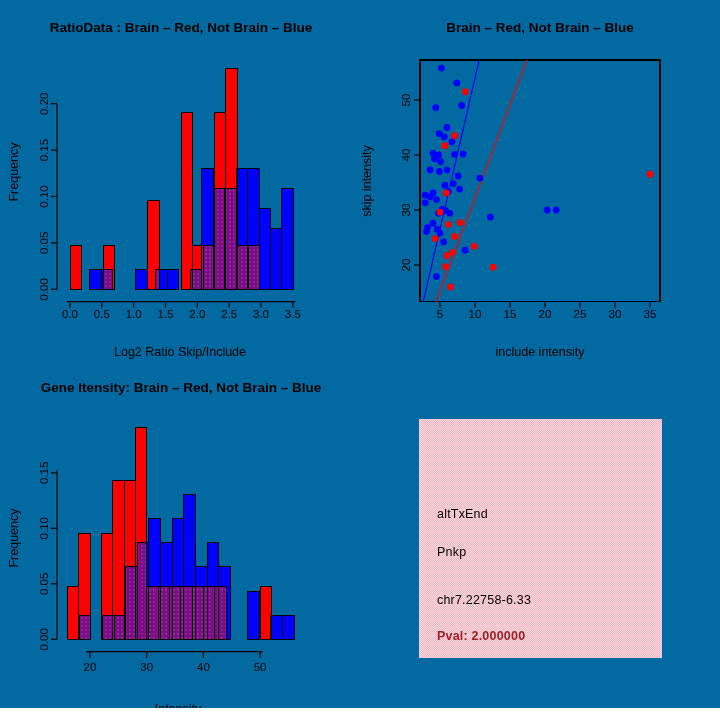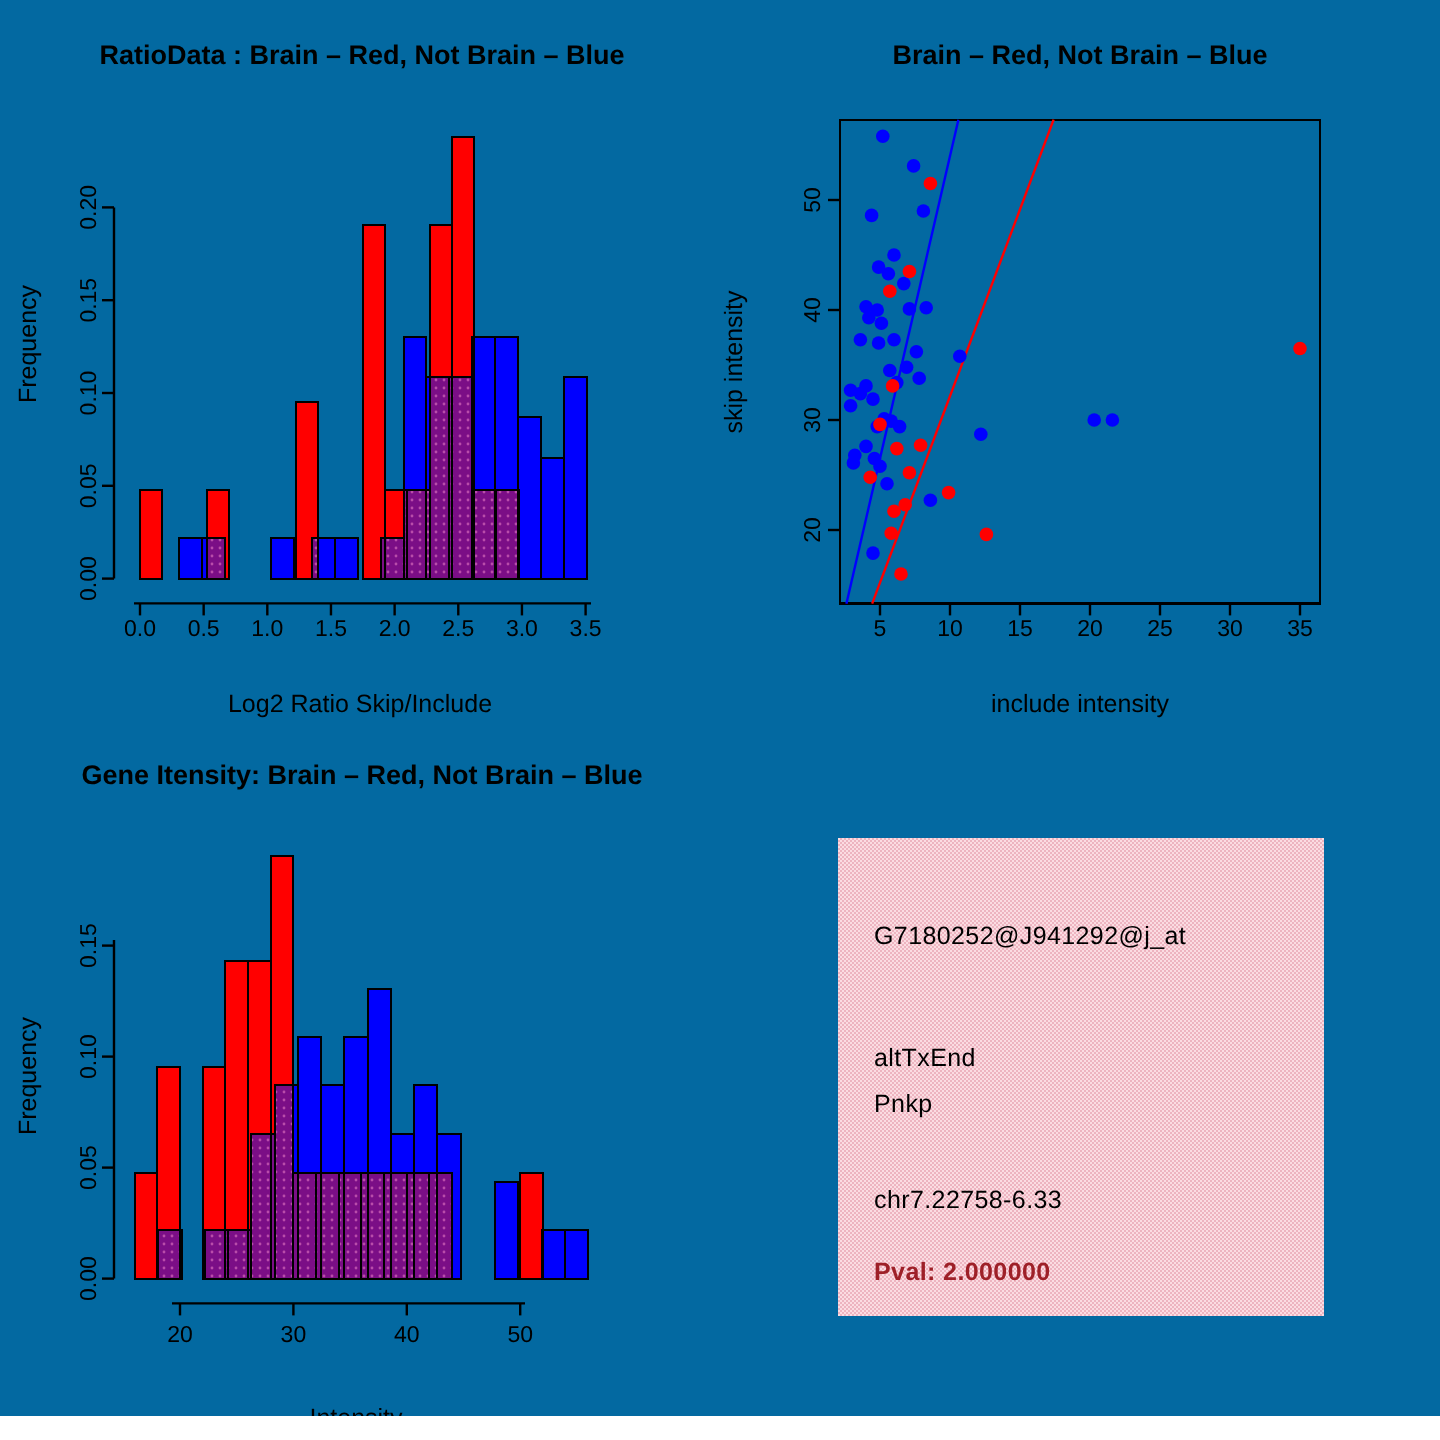--- a/index.html
+++ b/index.html
@@ -257,19 +257,18 @@
         <rect x="195.462" y="586.4639999999999" width="7.937999999999992" height="52.83600000000001" fill="url(#pdots)" stroke="#000" stroke-width="1" shape-rendering="crispEdges"></rect>
         <rect x="203.4" y="586.4639999999999" width="3.685499999999992" height="52.83600000000001" fill="url(#pdots)" stroke="#000" stroke-width="1" shape-rendering="crispEdges"></rect>
         <rect x="207.0855" y="586.4639999999999" width="7.654500000000008" height="52.83600000000001" fill="url(#pdots)" stroke="#000" stroke-width="1" shape-rendering="crispEdges"></rect>
         <rect x="214.73999999999998" y="586.4639999999999" width="3.968999999999976" height="52.83600000000001" fill="url(#pdots)" stroke="#000" stroke-width="1" shape-rendering="crispEdges"></rect>
         <rect x="218.709" y="586.4639999999999" width="7.370999999999984" height="52.83600000000001" fill="url(#pdots)" stroke="#000" stroke-width="1" shape-rendering="crispEdges"></rect>
         <rect x="270.873" y="615.213" width="0.567000000000008" height="24.08699999999999" fill="url(#pdots)" stroke="#000" stroke-width="1" shape-rendering="crispEdges"></rect>
       </g>
   </svg>
 
   <div class="infobox">
-    <span class="infoline" style="top: 42px; color: rgb(0, 0, 0);">G7180252@J941292@j_at</span>
-    <span class="infoline" style="top: 103px; color: rgb(0, 0, 0);">altTxEnd</span>
+    <span class="infoline" style="top: 88px; color: rgb(0, 0, 0);">altTxEnd</span>
     <span class="infoline" style="top: 126px; color: rgb(0, 0, 0);">Pnkp</span>
     <span class="infoline" style="top: 174px; color: rgb(0, 0, 0);">chr7.22758-6.33</span>
     <span class="infoline" style="top: 210px; color: rgb(158, 32, 40); font-weight: bold;">Pval: 2.000000</span>
   </div>
 </div>
 
 </body></html>

